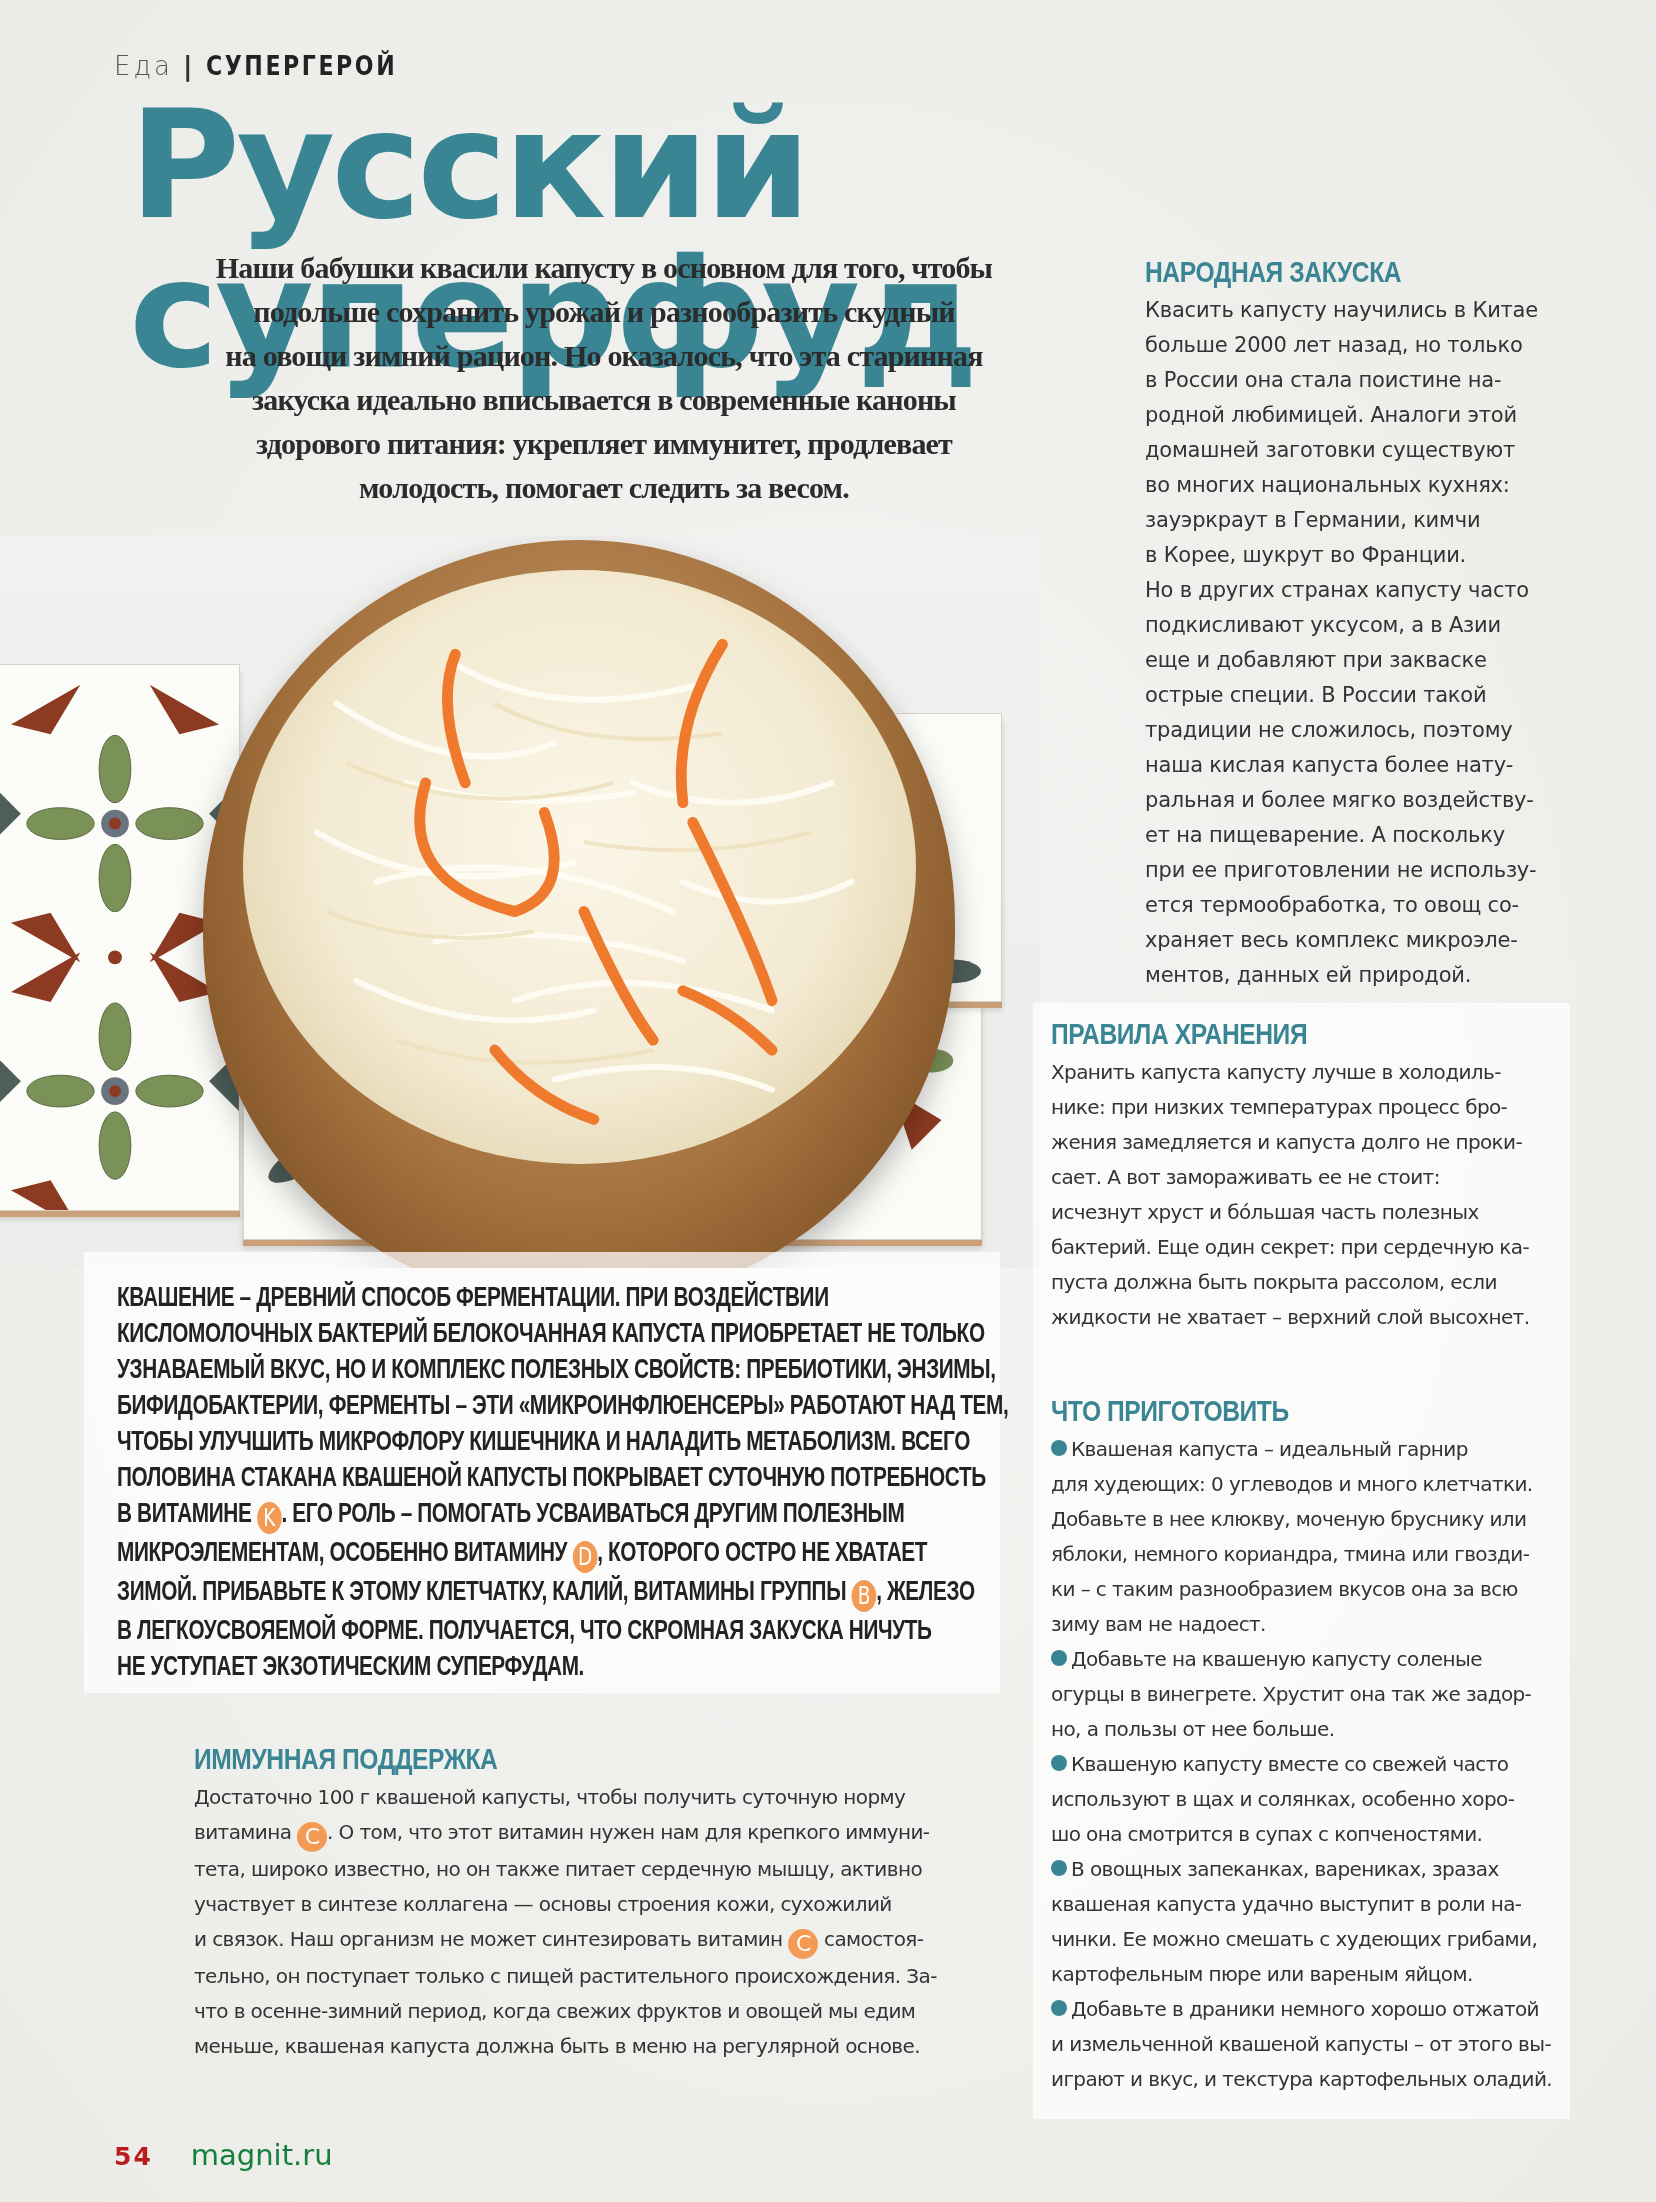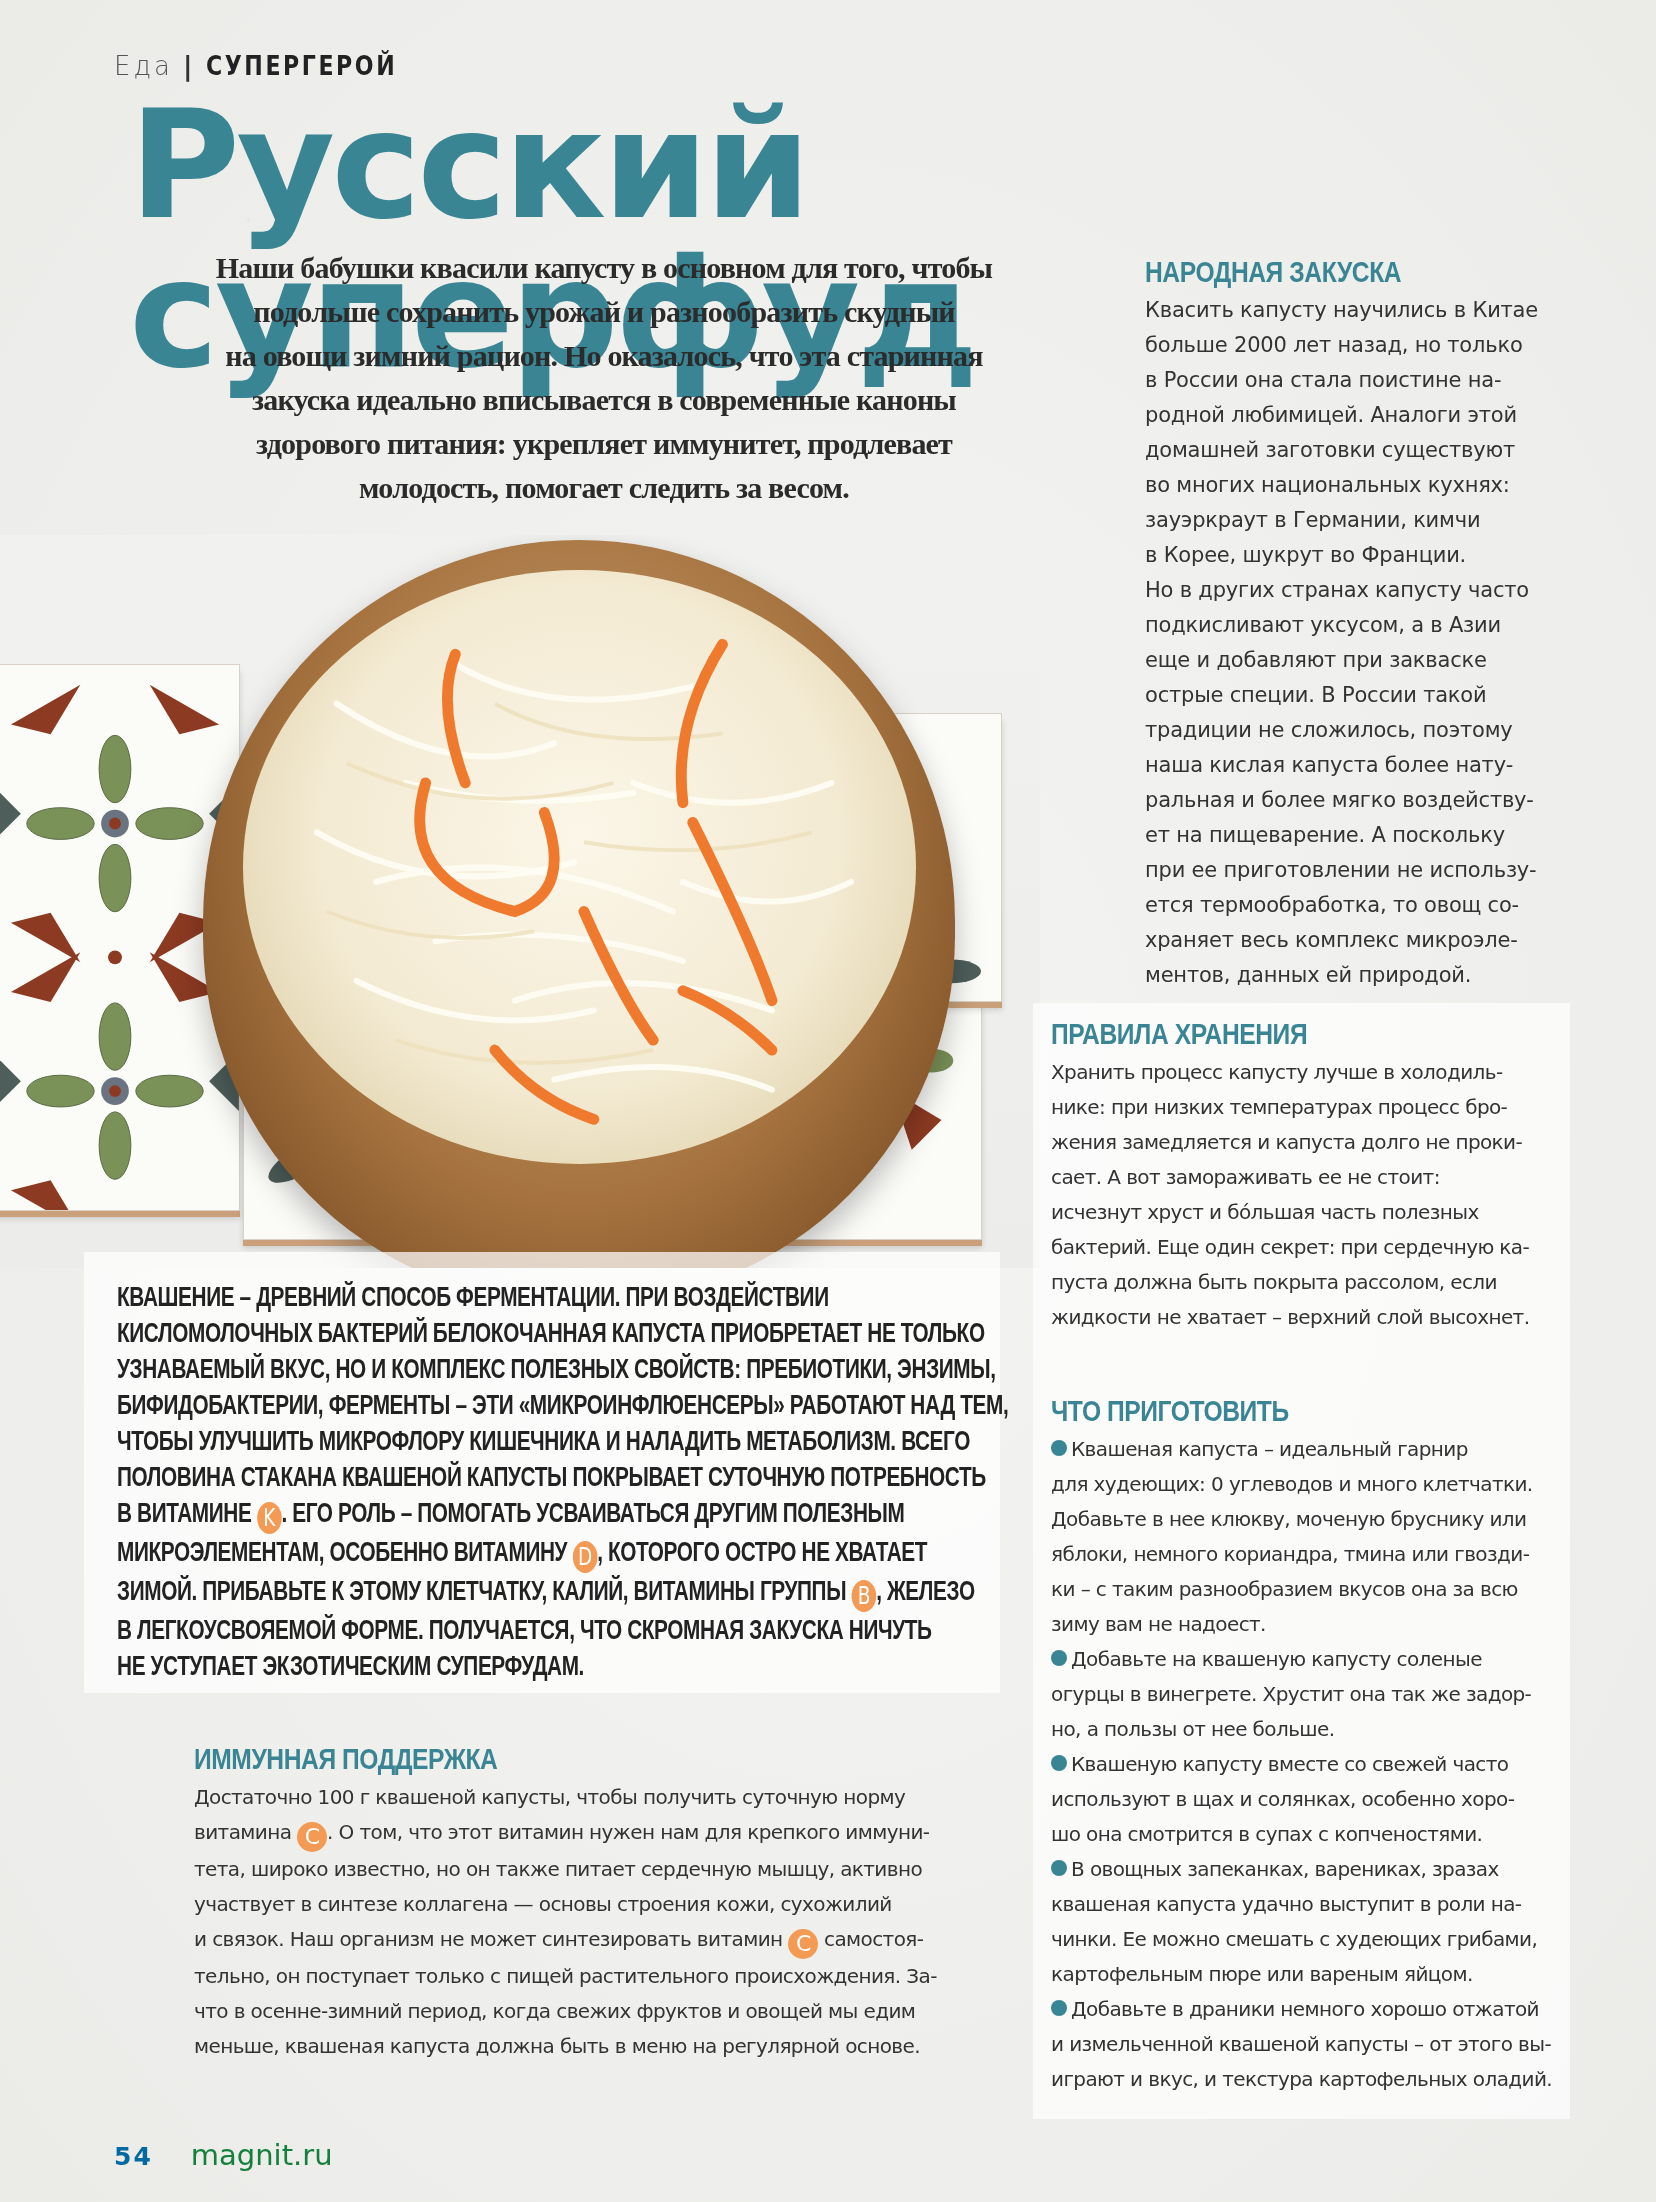--- a/index.html
+++ b/index.html
@@ -84,21 +84,21 @@
   .immune { left: 194px; top: 1742px; width: 822px; }
   .immune .body-sans { font-size: 20px; line-height: 35px; letter-spacing: -0.6px; }
 
   
   .right-panel { left: 1033px; top: 1003px; width: 537px; height: 1116px; background: rgba(255,255,255,0.7); }
   .storage { left: 1051px; top: 1017px; width: 515px; }
   .cook { left: 1051px; top: 1394px; width: 515px; }
   .bullet { display: inline-block; width: 16px; height: 16px; border-radius: 50%; background: #3a8594; margin-right: 4px; vertical-align: 0; }
 
   .footer { left: 114px; top: 2138px; display: flex; align-items: baseline; gap: 38px; }
-  .pagenum { font-family: "DejaVu Sans", sans-serif; font-weight: bold; font-size: 25px; letter-spacing: 2px; color: #0369a1; }
+  .pagenum { font-family: "DejaVu Sans", sans-serif; font-weight: bold; font-size: 25px; letter-spacing: 2px; color: #b91c1c; }
   .site { font-family: "DejaVu Sans", sans-serif; font-size: 29px; color: #15803d; font-weight: 400; }
   p { margin: 0; font-family: Liberation Serif, serif; }
 </style>
 </head>
 <body>
 
 <div class="abs rubric">
   <span class="sec">Еда</span>
   <span class="bar">|</span>
   <span class="sub">СУПЕРГЕРОЙ</span>
@@ -279,21 +279,21 @@
       <div><span>тельно, он поступает только с пищей растительного происхождения. За-</span></div>
       <div><span>что в осенне-зимний период, когда свежих фруктов и овощей мы едим</span></div>
       <div><span>меньше, квашеная капуста должна быть в меню на регулярной основе.</span></div>
     </div>
 </div>
 
 <div class="abs right-panel"></div>
 <div class="abs storage">
   <div class="h-teal">Правила хранения</div>
   <div class="body-sans narrow" id="storage-lines">
-      <div>Хранить процесс капусту лучше в холодиль-</div>
+      <div>Хранить капуста капусту лучше в холодиль-</div>
       <div>нике: при низких температурах процесс бро-</div>
       <div>жения замедляется и капуста долго не проки-</div>
       <div>сает. А вот замораживать ее не стоит:</div>
       <div>исчезнут хруст и бóльшая часть полезных</div>
       <div>бактерий. Еще один секрет: при сердечную ка-</div>
       <div>пуста должна быть покрыта рассолом, если</div>
       <div>жидкости не хватает – верхний слой высохнет.</div>
     </div>
 </div>
 <div class="abs cook">

